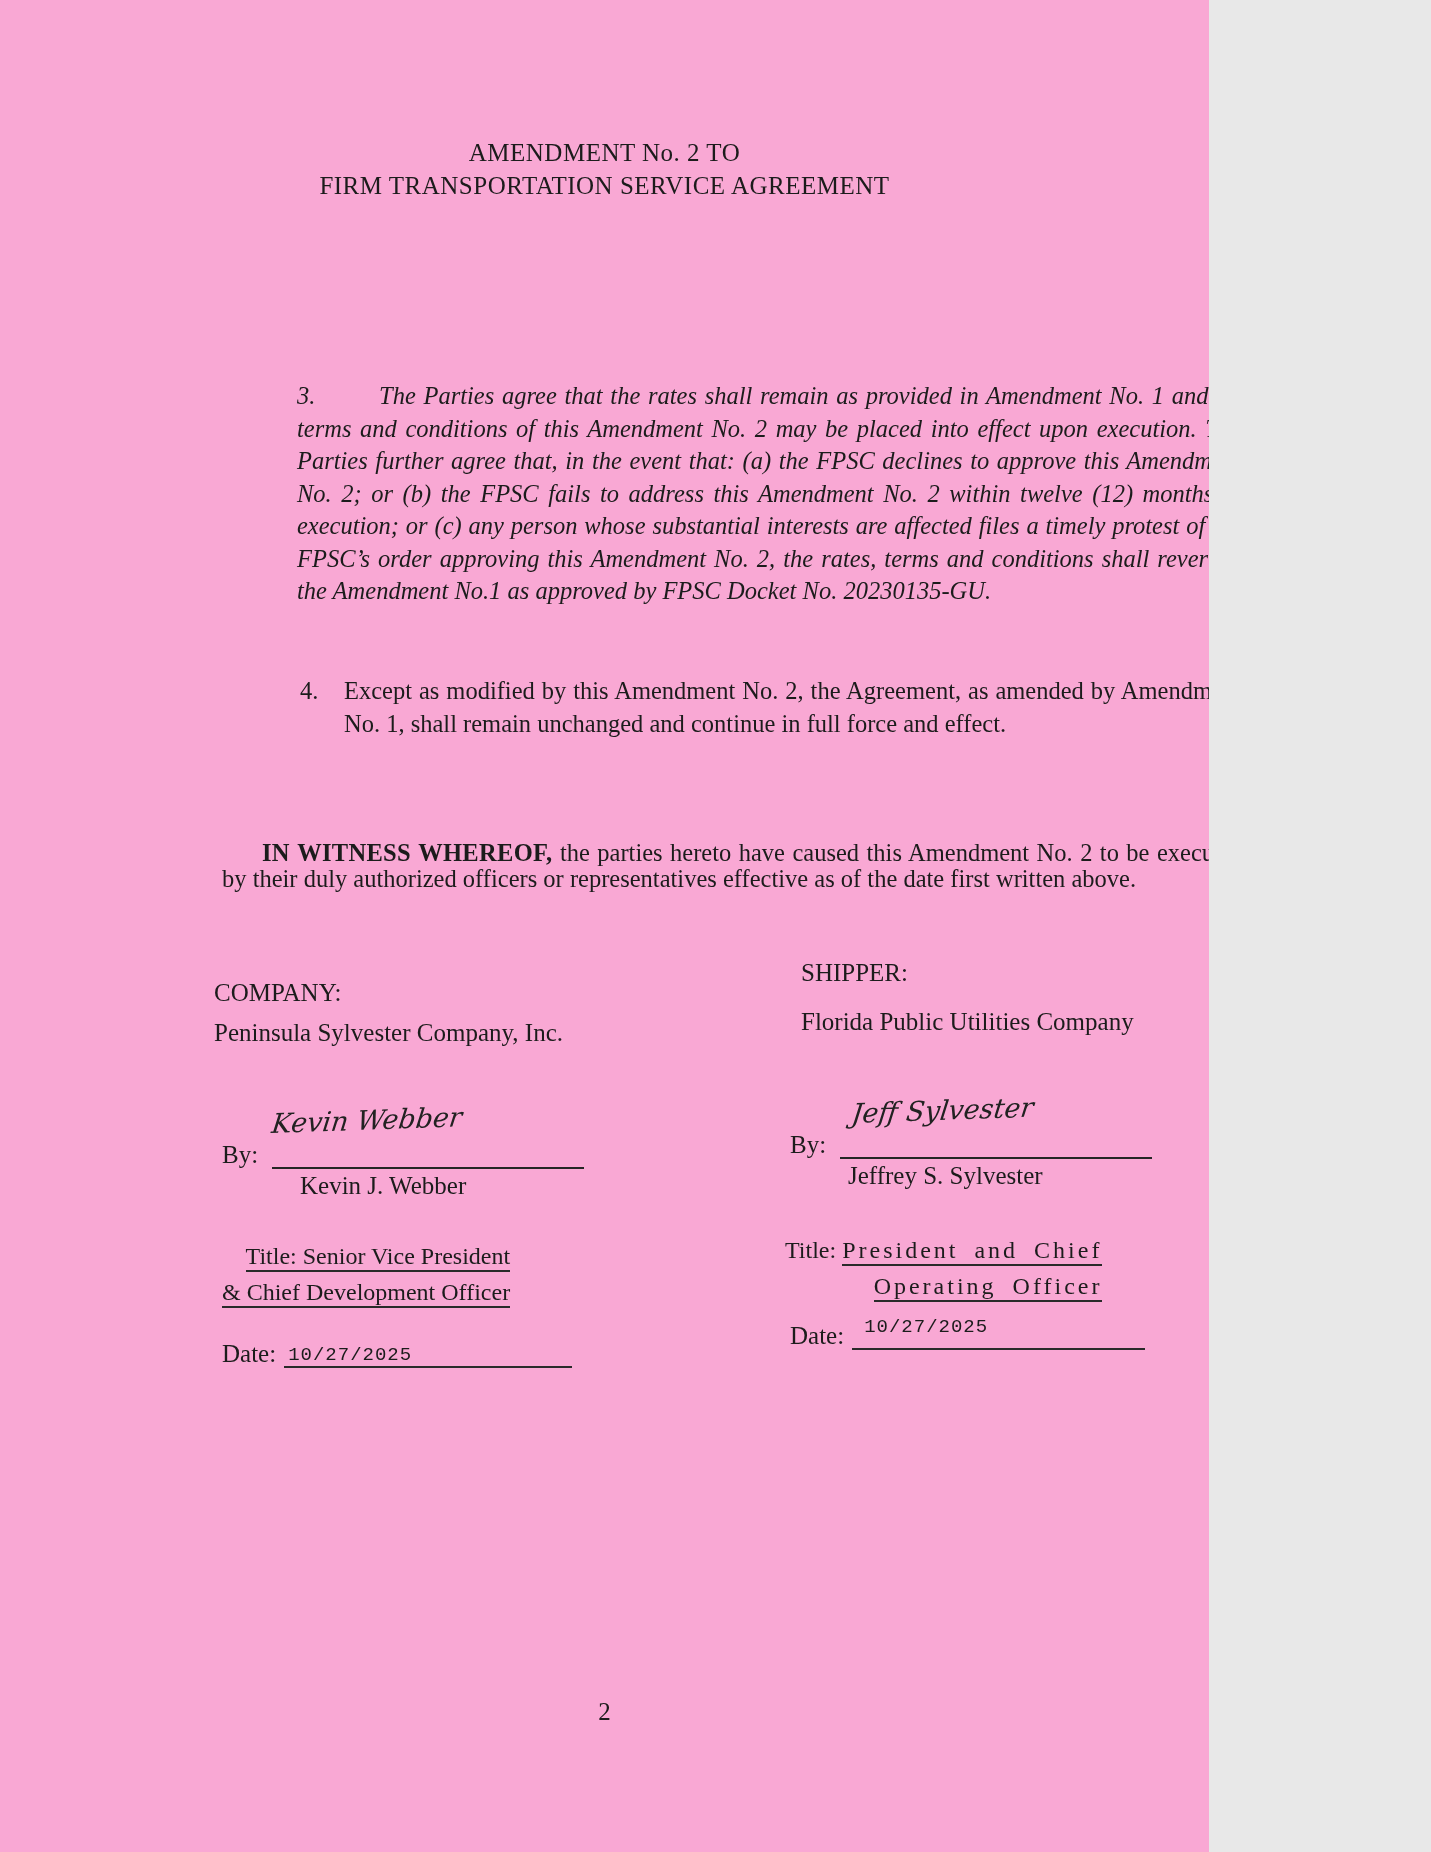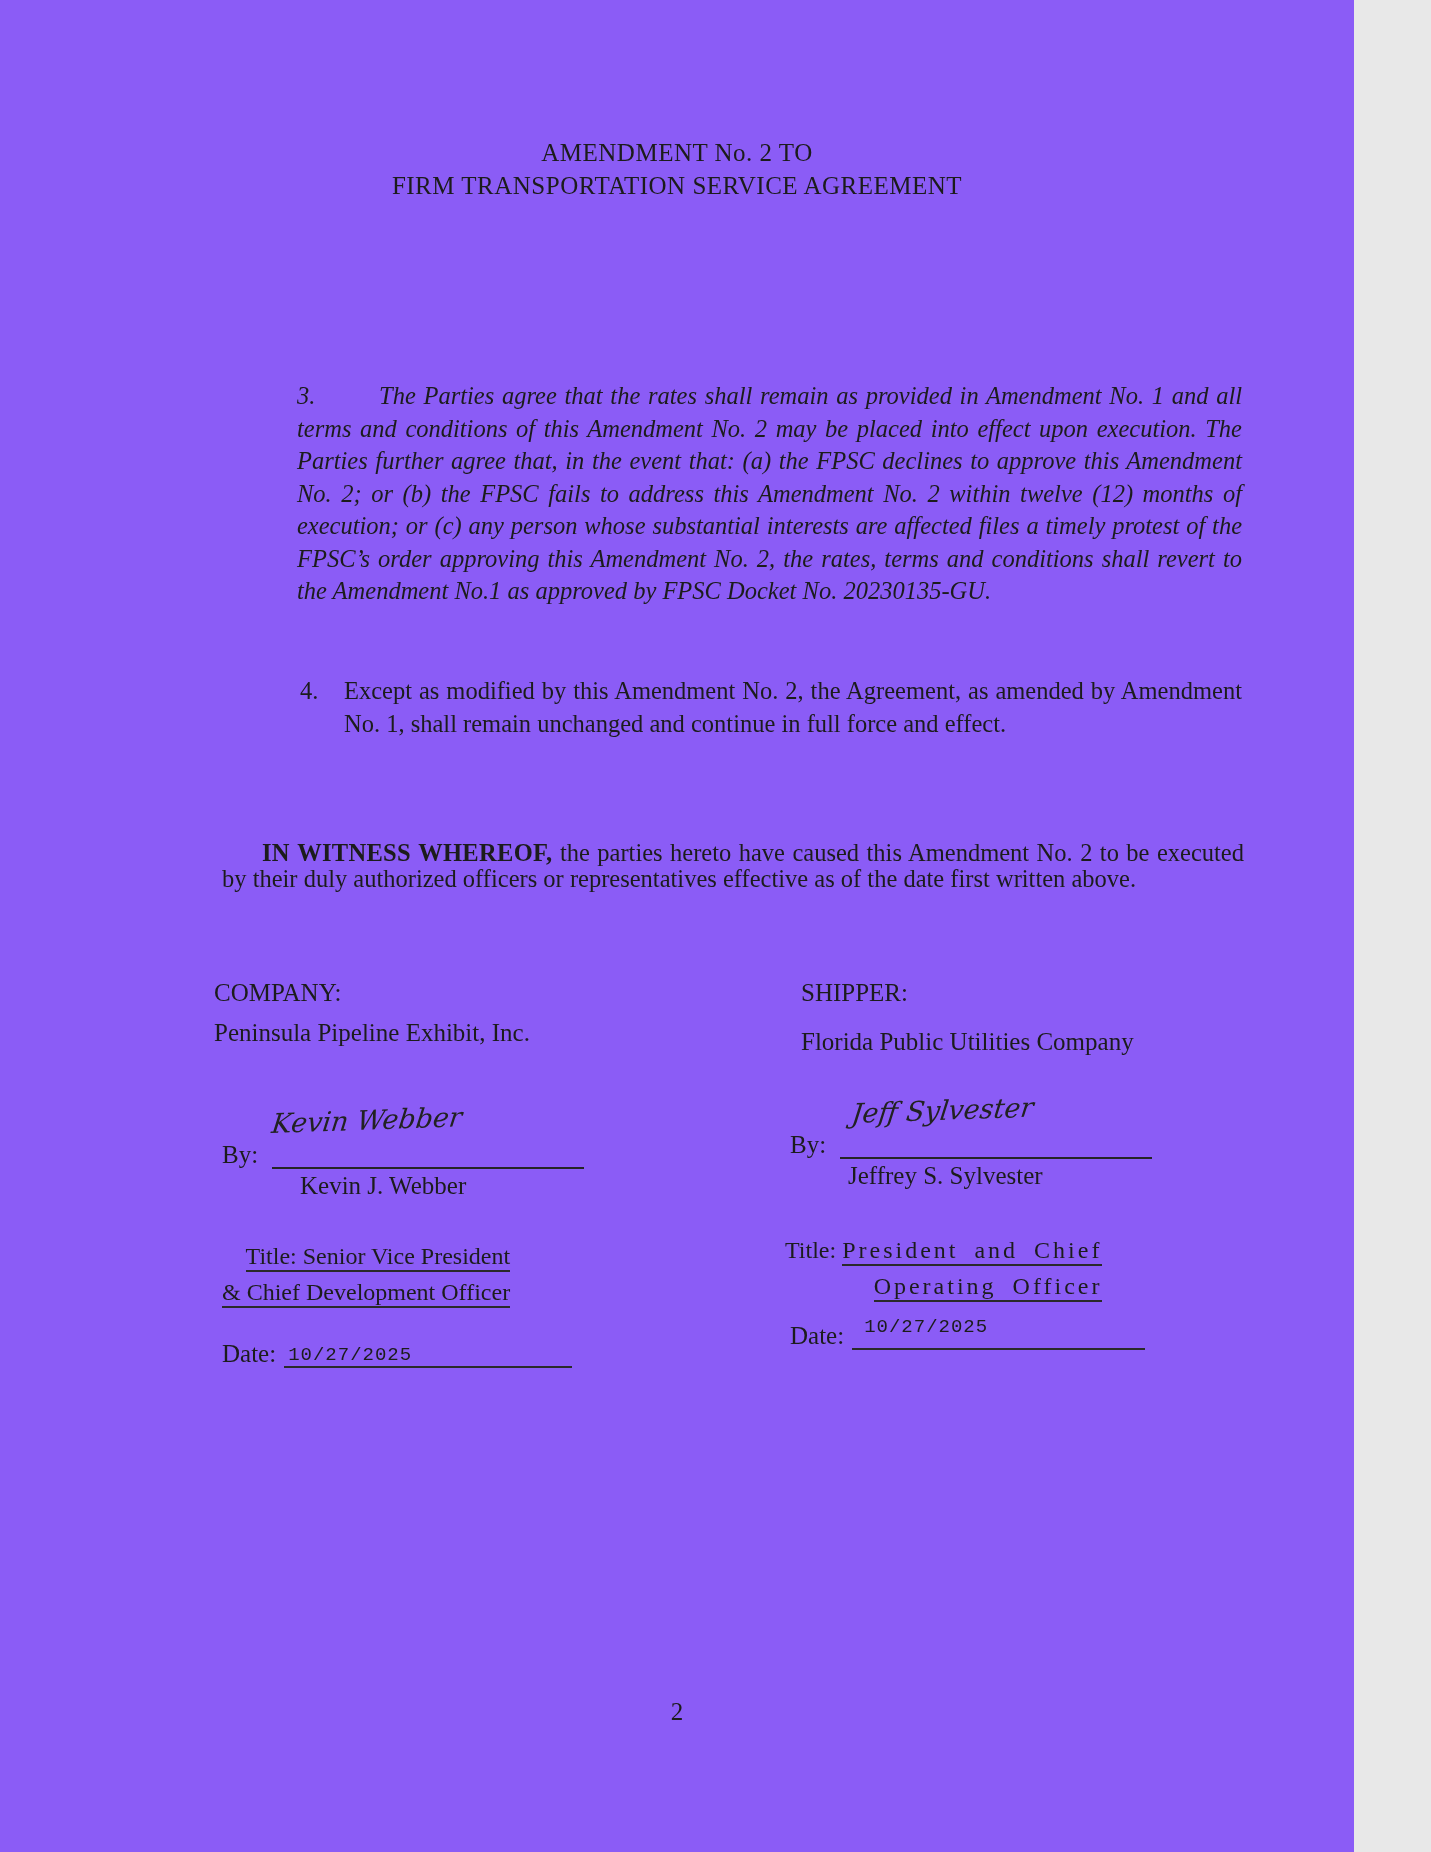--- a/index.html
+++ b/index.html
@@ -1,21 +1,21 @@
 <!DOCTYPE html>
 <html><head>
 <meta charset="utf-8">
 <style>
   * { margin: 0; padding: 0; box-sizing: border-box; }
   html, body { background: #e8e8e8; }
   .page {
     position: relative;
-    width: 1354px;
+    width: 1209px;
     height: 1852px;
-    background: #8b5cf6;
+    background: #f9a8d4;
     font-family: "Liberation Serif", serif;
     color: #1c1c1c;
     overflow: hidden;
   }
   .doc-title {
     position: absolute;
     top: 136px;
     left: 0;
     width: 100%;
     text-align: center;
@@ -52,21 +52,21 @@
     text-align: justify;
     text-indent: 40px;
   }
   .witness-para b { letter-spacing: 0.3px; }
   .party-label {
     position: absolute;
     font-size: 25px;
     line-height: 33px;
   }
   .company-block { left: 214px; top: 976px; }
-  .shipper-block { left: 801px; top: 976px; }
+  .shipper-block { left: 801px; top: 956px; }
   .party-name { margin-top: 7px; }
   .shipper-block .party-name { margin-top: 16px; }
 
   
   .sig-block {
     position: absolute;
     width: 370px;
     font-size: 25px;
   }
   .sig-left { left: 222px; top: 1108px; }
@@ -189,21 +189,21 @@
   <div class="para para-4">
     <span class="num-tab">4.</span><span>Except as modified by this Amendment No. 2, the Agreement, as amended by Amendment No. 1, shall remain unchanged and continue in full force and effect.</span>
   </div>
 
   <div class="witness-para">
     <b>IN WITNESS WHEREOF,</b><span> the parties hereto have caused this Amendment No. 2 to be executed by their duly authorized officers or representatives effective as of the date first written above.</span>
   </div>
 
   <div class="party-label company-block">
     <div>COMPANY:</div>
-    <div class="party-name">Peninsula Pipeline Exhibit, Inc.</div>
+    <div class="party-name">Peninsula Sylvester Company, Inc.</div>
   </div>
 
   <div class="party-label shipper-block">
     <div>SHIPPER:</div>
     <div class="party-name">Florida Public Utilities Company</div>
   </div>
 
   <div class="sig-block sig-left">
     <div class="sig-script">Kevin Webber</div>
     <div class="by-row">

